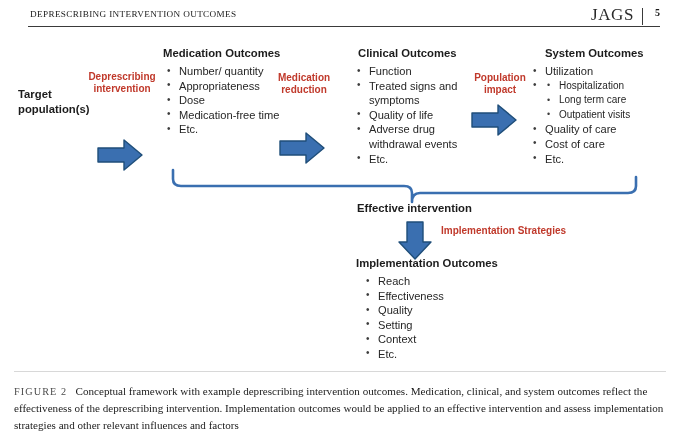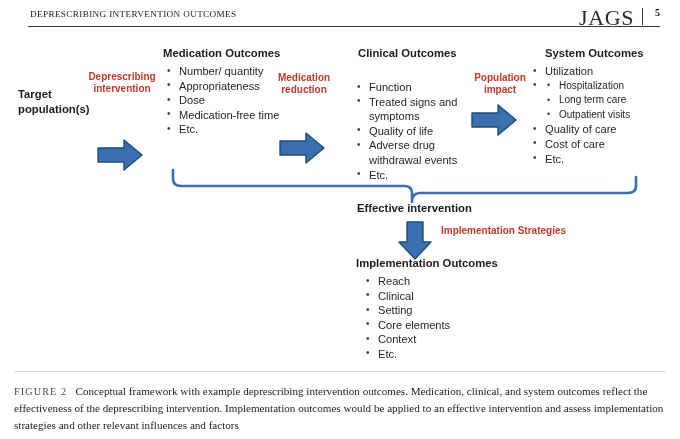--- a/index.html
+++ b/index.html
@@ -39,21 +39,21 @@
     font-size: 9.2px;
     letter-spacing: 0.35px;
     color: #1b1b1b;
     white-space: nowrap;
   }
   #head-journal {
     position: absolute;
     right: 46px;
     top: 5px;
     font-family: "Liberation Serif", serif;
-    font-size: 22px;
+    font-size: 17px;
     letter-spacing: 0.6px;
     color: #2a2a2a;
   }
   #head-divider {
     position: absolute;
     right: 37px;
     top: 8px;
     width: 1px;
     height: 17px;
     background: #3a3a3a;
@@ -248,21 +248,21 @@
   <div class="fig-text col-title" style="left:163px; top:17px;">Medication Outcomes</div>
   <ul class="bullets fig-text" style="left:166px; top:34px; width:122px;">
     <li>Number/ quantity</li>
     <li>Appropriateness</li>
     <li>Dose</li>
     <li>Medication-free time</li>
     <li>Etc.</li>
   </ul>
 
   <div class="fig-text col-title" style="left:358px; top:17px;">Clinical Outcomes</div>
-  <ul class="bullets fig-text" style="left:356px; top:50px; width:104px;">
+  <ul class="bullets fig-text" style="left:356px; top:34px; width:104px;">
     <li>Function</li>
     <li>Treated signs and symptoms</li>
     <li>Quality of life</li>
     <li>Adverse drug withdrawal events</li>
     <li>Etc.</li>
   </ul>
 
   <div class="fig-text col-title" style="left:545px; top:17px;">System Outcomes</div>
   <ul class="bullets fig-text" style="left:532px; top:34px; width:130px;">
     <li>Utilization</li>
@@ -278,23 +278,23 @@
     <li>Etc.</li>
   </ul>
 
   <div class="fig-text node-label" style="left:357px; top:171px;">Effective intervention</div>
 
   <div class="fig-text red-label" style="left:441px; top:195px; text-align:left; color:#C0392B;">Implementation Strategies</div>
 
   <div class="fig-text col-title" style="left:356px; top:227px;">Implementation Outcomes</div>
   <ul class="bullets fig-text" style="left:365px; top:244px; width:150px;">
     <li>Reach</li>
-    <li>Clinical</li>
+    <li>Effectiveness</li>
+    <li>Quality</li>
     <li>Setting</li>
-    <li>Core elements</li>
     <li>Context</li>
     <li>Etc.</li>
   </ul>
 </div>
 
 <div id="figure-bottom-rule"></div>
 
 <div id="caption">
   <span class="figlabel">FIGURE 2</span>&nbsp;&nbsp;&nbsp;<span>Conceptual framework with example deprescribing intervention outcomes. Medication, clinical, and system outcomes reflect the effectiveness of the deprescribing intervention. Implementation outcomes would be applied to an effective intervention and assess implementation strategies and other relevant influences and factors</span>
 </div>

